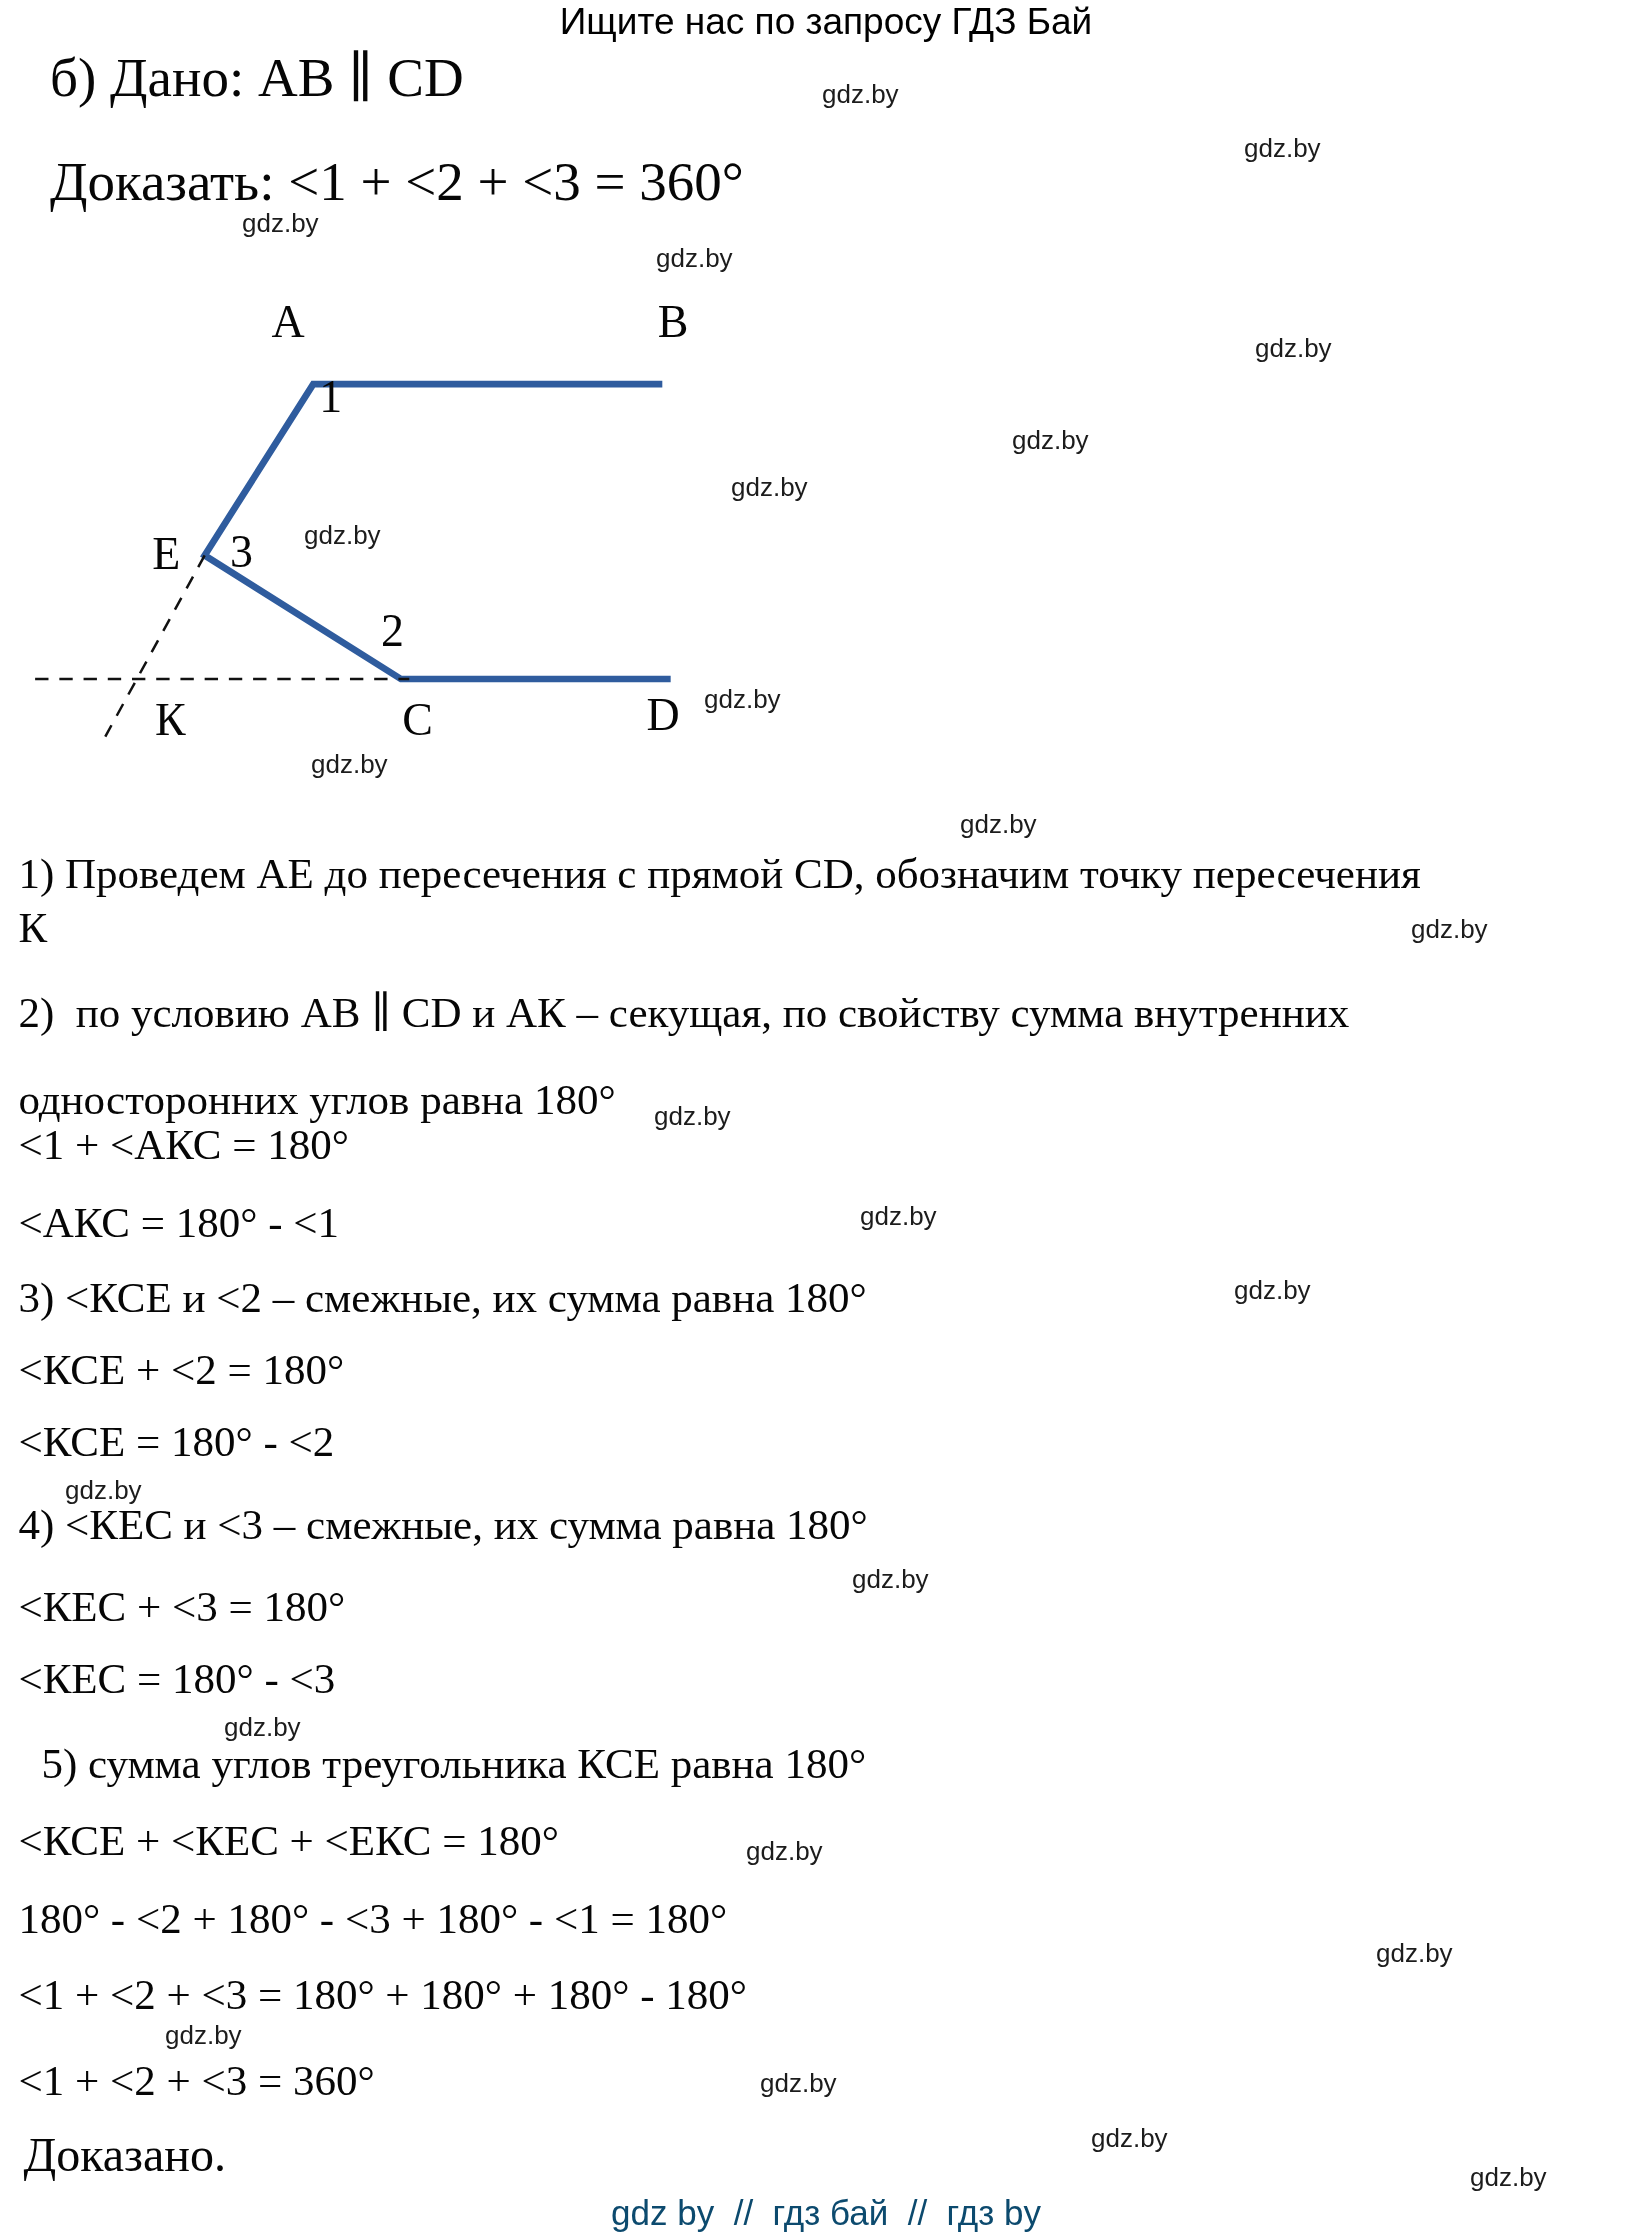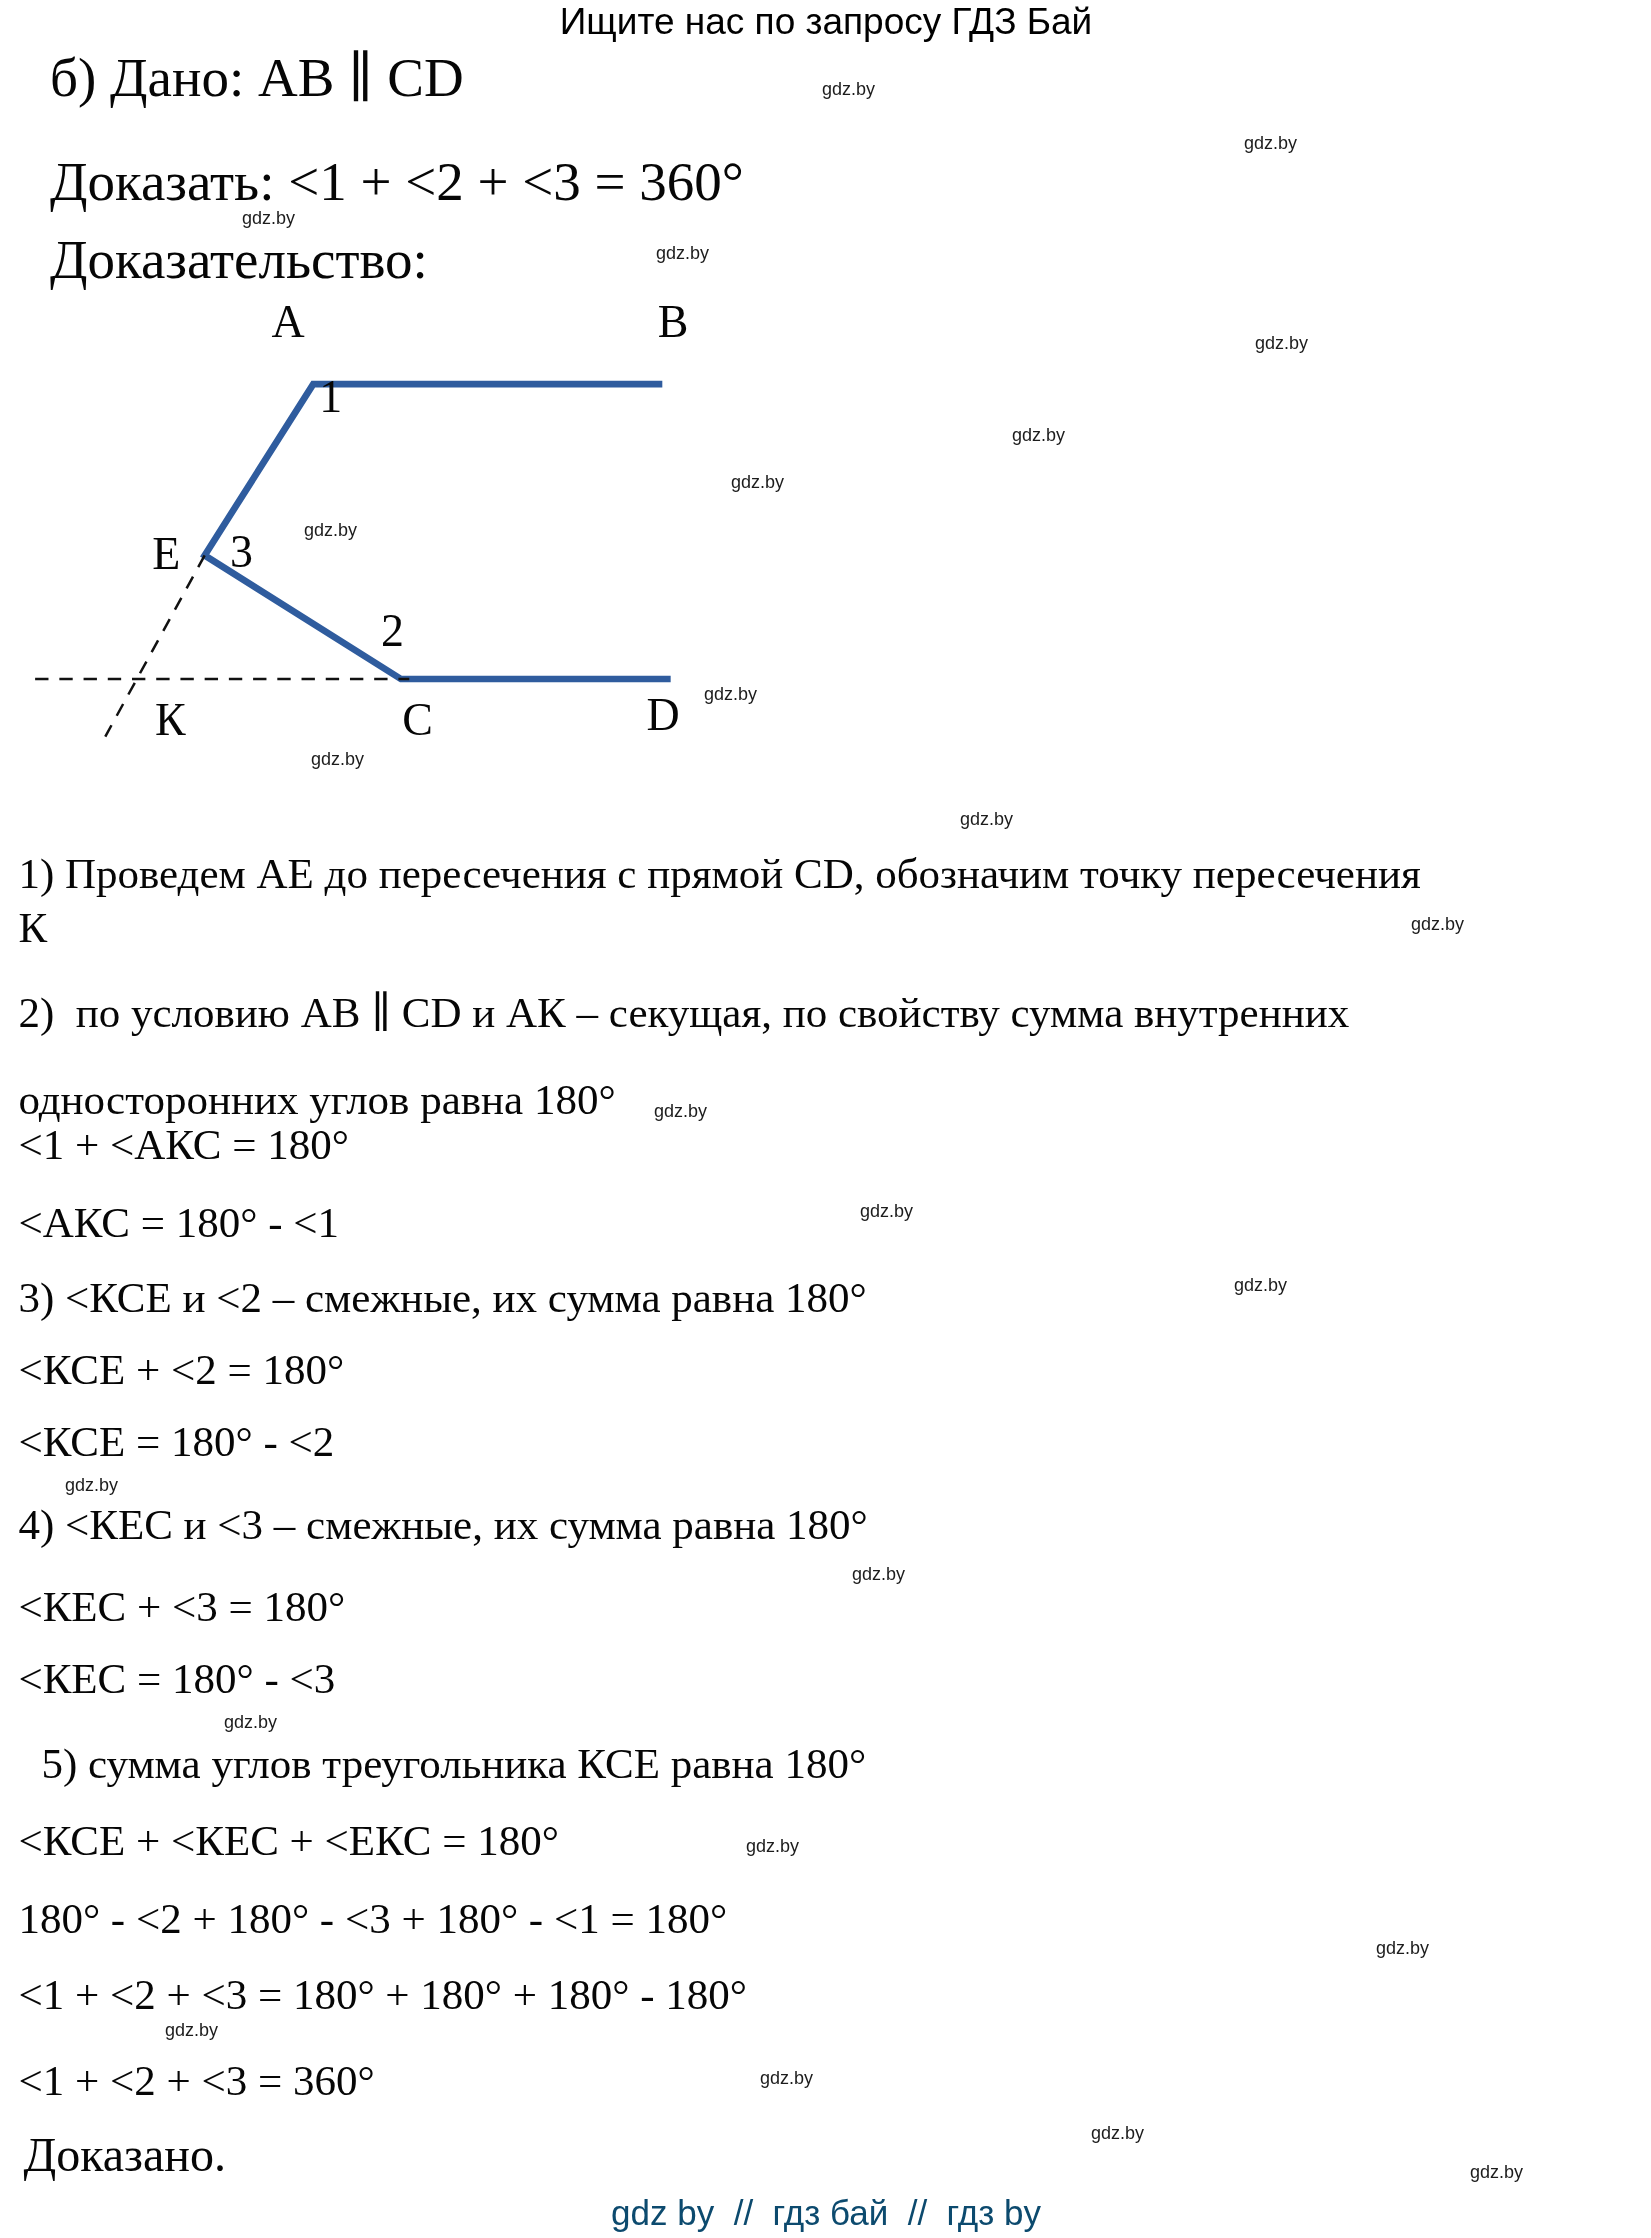--- a/index.html
+++ b/index.html
@@ -41,21 +41,21 @@
   .conclusion {
     position: absolute;
     left: 23.4px;
     top: 2129px;
     font-size: 48px;
     line-height: 1.1;
   }
   .wm {
     position: absolute;
     font-family: "Liberation Sans", "DejaVu Sans", sans-serif;
-    font-size: 18px;
+    font-size: 26px;
     line-height: 1.1;
     color: #1c1c1c;
     white-space: pre;
     text-align: center;
   }
   .footer {
     position: absolute;
     top: 2194px; left: 0; right: 0;
     text-align: center;
     font-family: "Liberation Sans", "DejaVu Sans", sans-serif;
@@ -78,21 +78,20 @@
 </style>
 </head>
 <body>
 
 <div class="page">
 
   <div class="promo" style="color: #000000;">Ищите нас по запросу ГДЗ Бай</div>
 
   <div class="header-line hl-given">б) Дано: AB ∥ CD</div>
   <div class="header-line hl-prove">Доказать: &lt;1 + &lt;2 + &lt;3 = 360°</div>
-  <div class="header-line hl-proof-heading">Доказательство:</div>
 
   <svg class="diagram" viewBox="0 0 1978 2681">
       <polyline points="793,460 375,460 245,665 480,813 803,813" fill="none" stroke="#2f5c9e" stroke-width="8"></polyline>
       <line x1="245" y1="665" x2="126" y2="882" stroke="#111111" stroke-width="3" stroke-dasharray="16 13"></line>
       <line x1="42" y1="813" x2="490" y2="813" stroke="#111111" stroke-width="3" stroke-dasharray="16 13"></line>
       <text x="345" y="403" text-anchor="middle">A</text>
       <text x="806" y="403" text-anchor="middle">B</text>
       <text x="396" y="493" text-anchor="middle">1</text>
       <text x="199" y="681" text-anchor="middle">E</text>
       <text x="289" y="679" text-anchor="middle">3</text>

